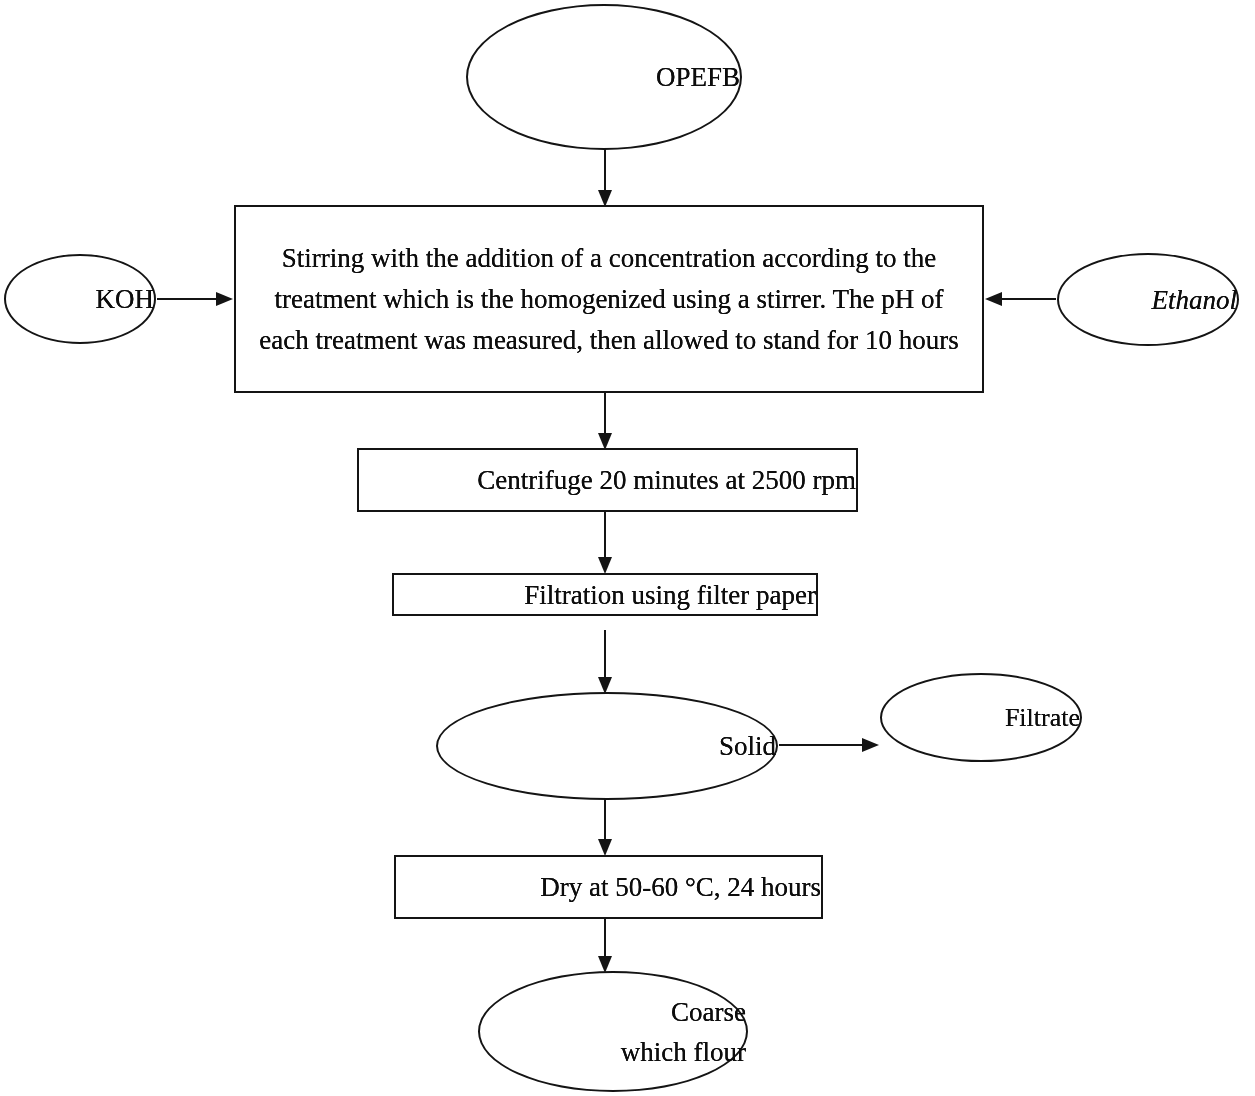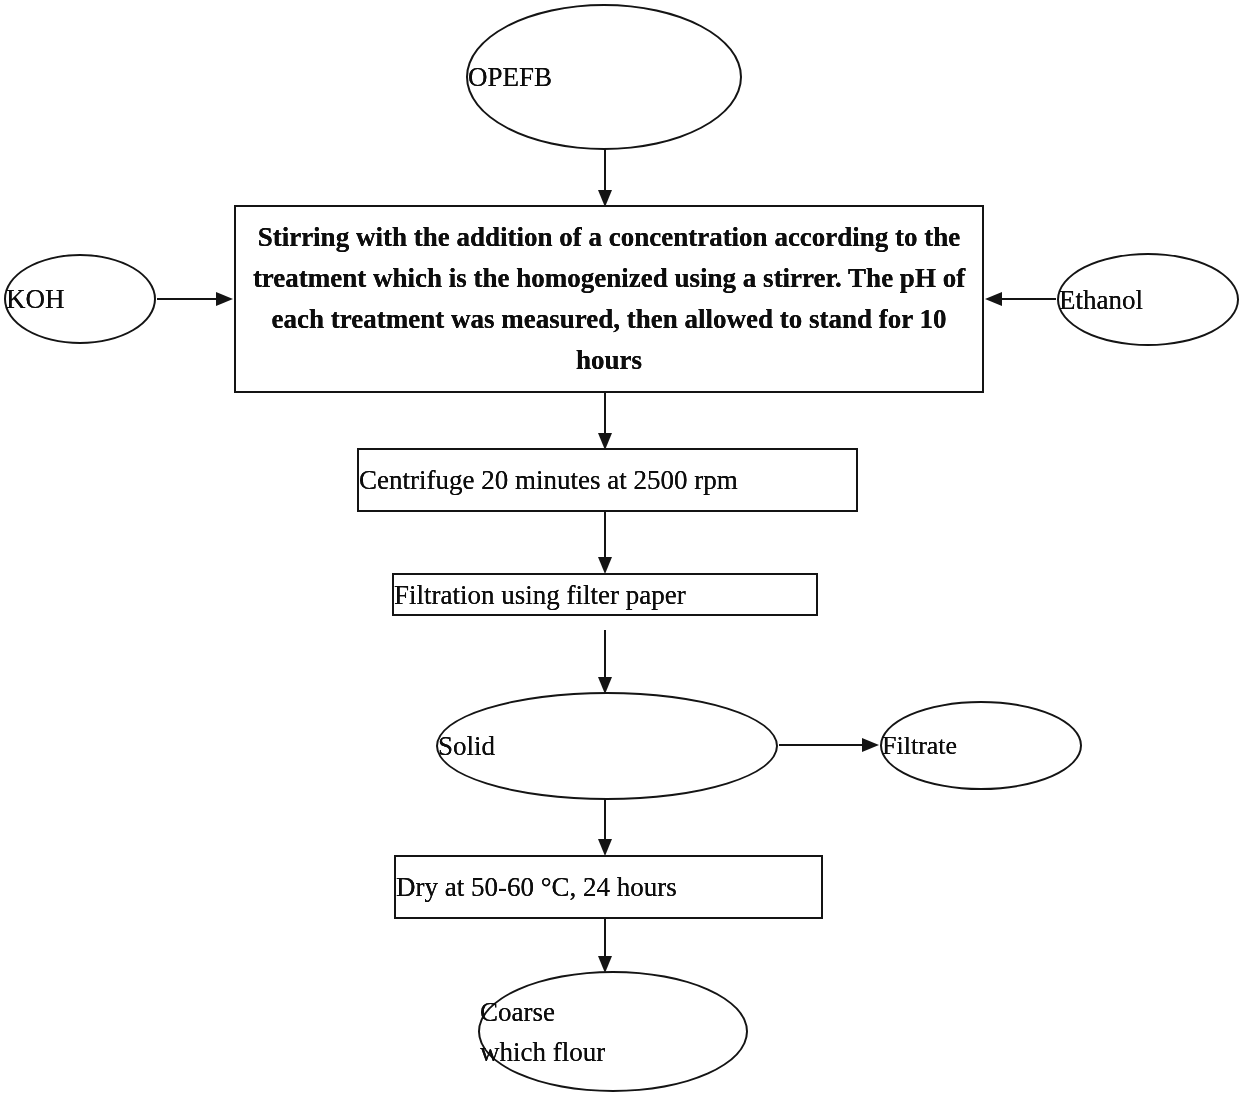--- a/index.html
+++ b/index.html
@@ -13,21 +13,21 @@
     height: 1096px;
     background: #ffffff;
     font-family: "Liberation Serif", "DejaVu Serif", serif;
     color: #0d0d0d;
   }
   .node {
     position: absolute;
     background: #ffffff;
     display: flex;
     flex-direction: column;
-    align-items: flex-start;
+    align-items: flex-end;
     justify-content: center;
     text-align: center;
     box-sizing: border-box;
   }
   .ellipse {
     border: 2px solid #141414;
     border-radius: 50%;
   }
   .box {
     border: 2px solid #141414;
@@ -43,21 +43,20 @@
     line-height: 38px;
     text-shadow: 0 0 0.6px #000;
     white-space: nowrap;
   }
   .para {
     font-size: 27px;
     line-height: 41px;
     text-shadow: 0 0 0.6px #000;
     white-space: normal;
     padding: 0 14px;
-    font-weight: bold;
   }
   
   .arrow { position: absolute; }
   .arrow .shaft-v {
     position: absolute;
     left: 50%;
     transform: translateX(-50%);
     top: 0;
     bottom: 14px;
     width: 2px;
@@ -109,25 +108,25 @@
     width: 0; height: 0;
     border-top: 7px solid transparent;
     border-bottom: 7px solid transparent;
     border-right: 17px solid #141414;
   }
 
   
   #n-opefb      { left: 466px; top: 4px;   width: 276px; height: 146px; }
   #n-stirring   { left: 234px; top: 205px; width: 750px; height: 188px; }
   #n-koh        { left: 4px;   top: 254px; width: 152px; height: 90px;  }
-  #n-ethanol    { left: 1057px;top: 253px; width: 182px; height: 93px;  }
+  #n-ethanol    { left: 1057px;top: 253px; width: 182px; height: 93px; font-style: italic;  }
   #n-centrifuge { left: 357px; top: 448px; width: 501px; height: 64px;  }
   #n-filtration { left: 392px; top: 573px; width: 426px; height: 43px;  }
   #n-solid      { left: 436px; top: 692px; width: 342px; height: 108px; }
-  #n-filtrate   { left: 880px; top: 701px; width: 202px; height: 89px;  }
+  #n-filtrate   { left: 880px; top: 673px; width: 202px; height: 89px;  }
   #n-dry        { left: 394px; top: 855px; width: 429px; height: 64px;  }
   #n-coarse     { left: 478px; top: 971px; width: 270px; height: 121px; }
 
   
   #a-opefb-stirring    { left: 597px; top: 148px; width: 16px; height: 59px; }
   #a-koh-stirring      { left: 157px; top: 292px; width: 76px; height: 14px; }
   #a-ethanol-stirring  { left: 985px; top: 292px; width: 71px; height: 14px; }
   #a-stirring-centrif  { left: 597px; top: 391px; width: 16px; height: 59px; }
   #a-centrif-filtr     { left: 597px; top: 510px; width: 16px; height: 64px; }
   #a-filtr-solid       { left: 597px; top: 630px; width: 16px; height: 64px; }

